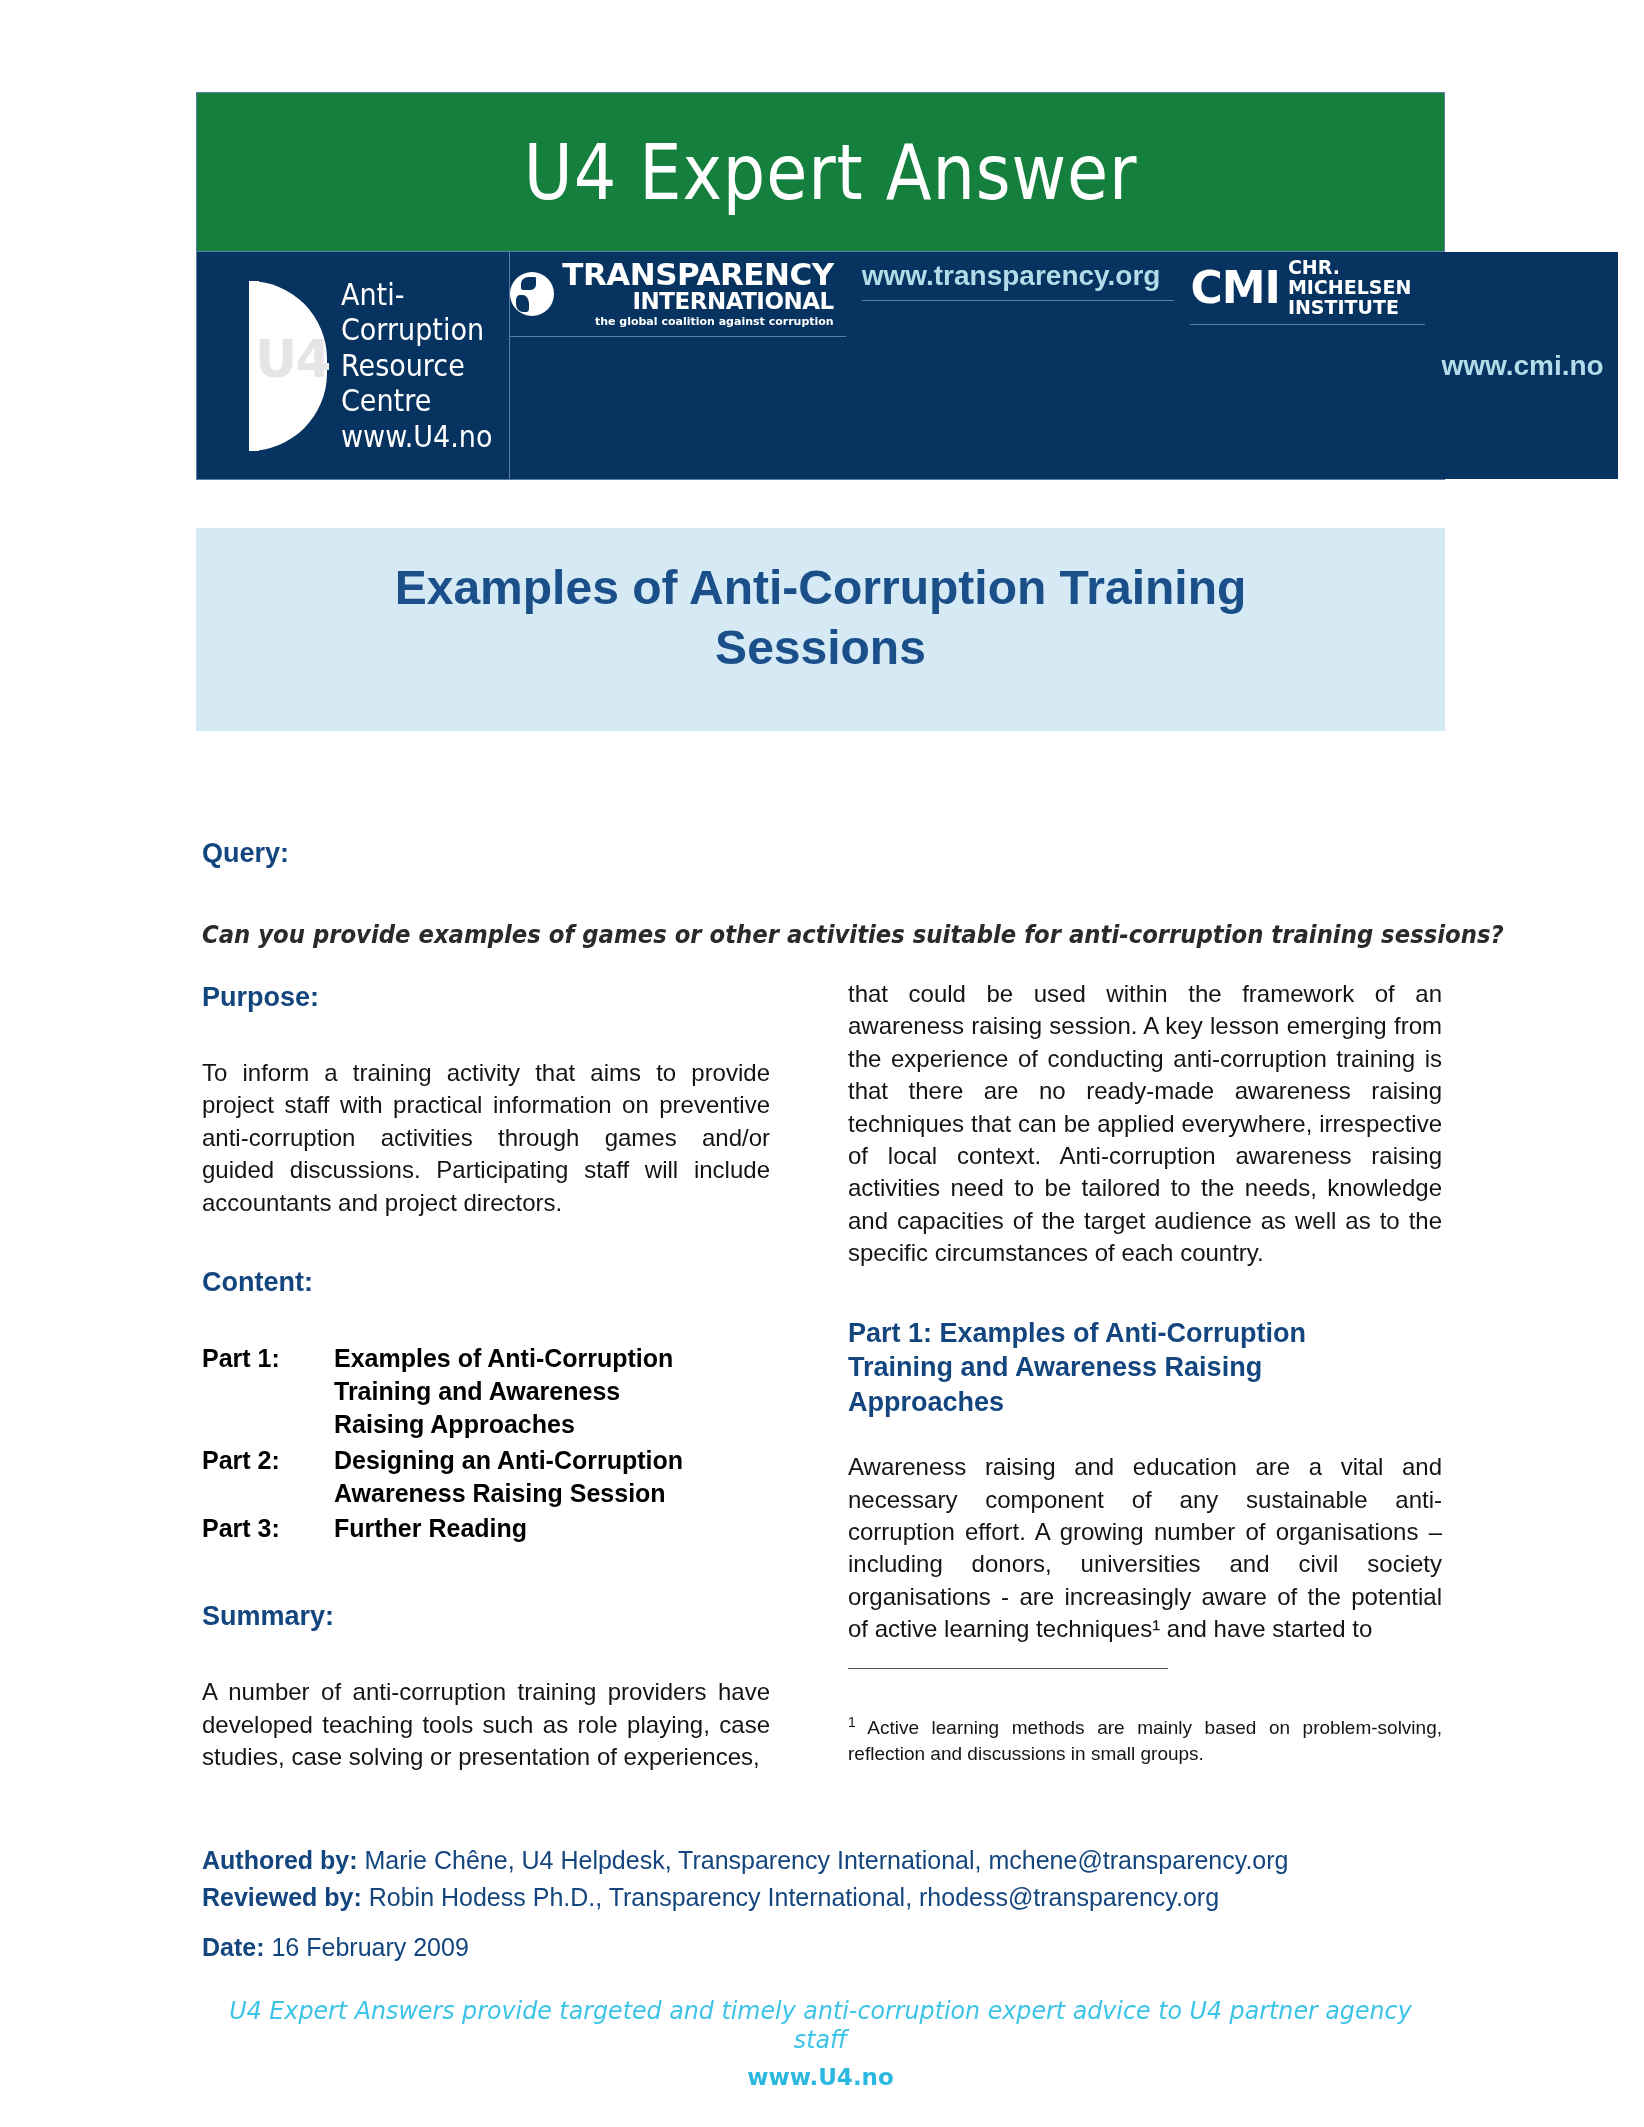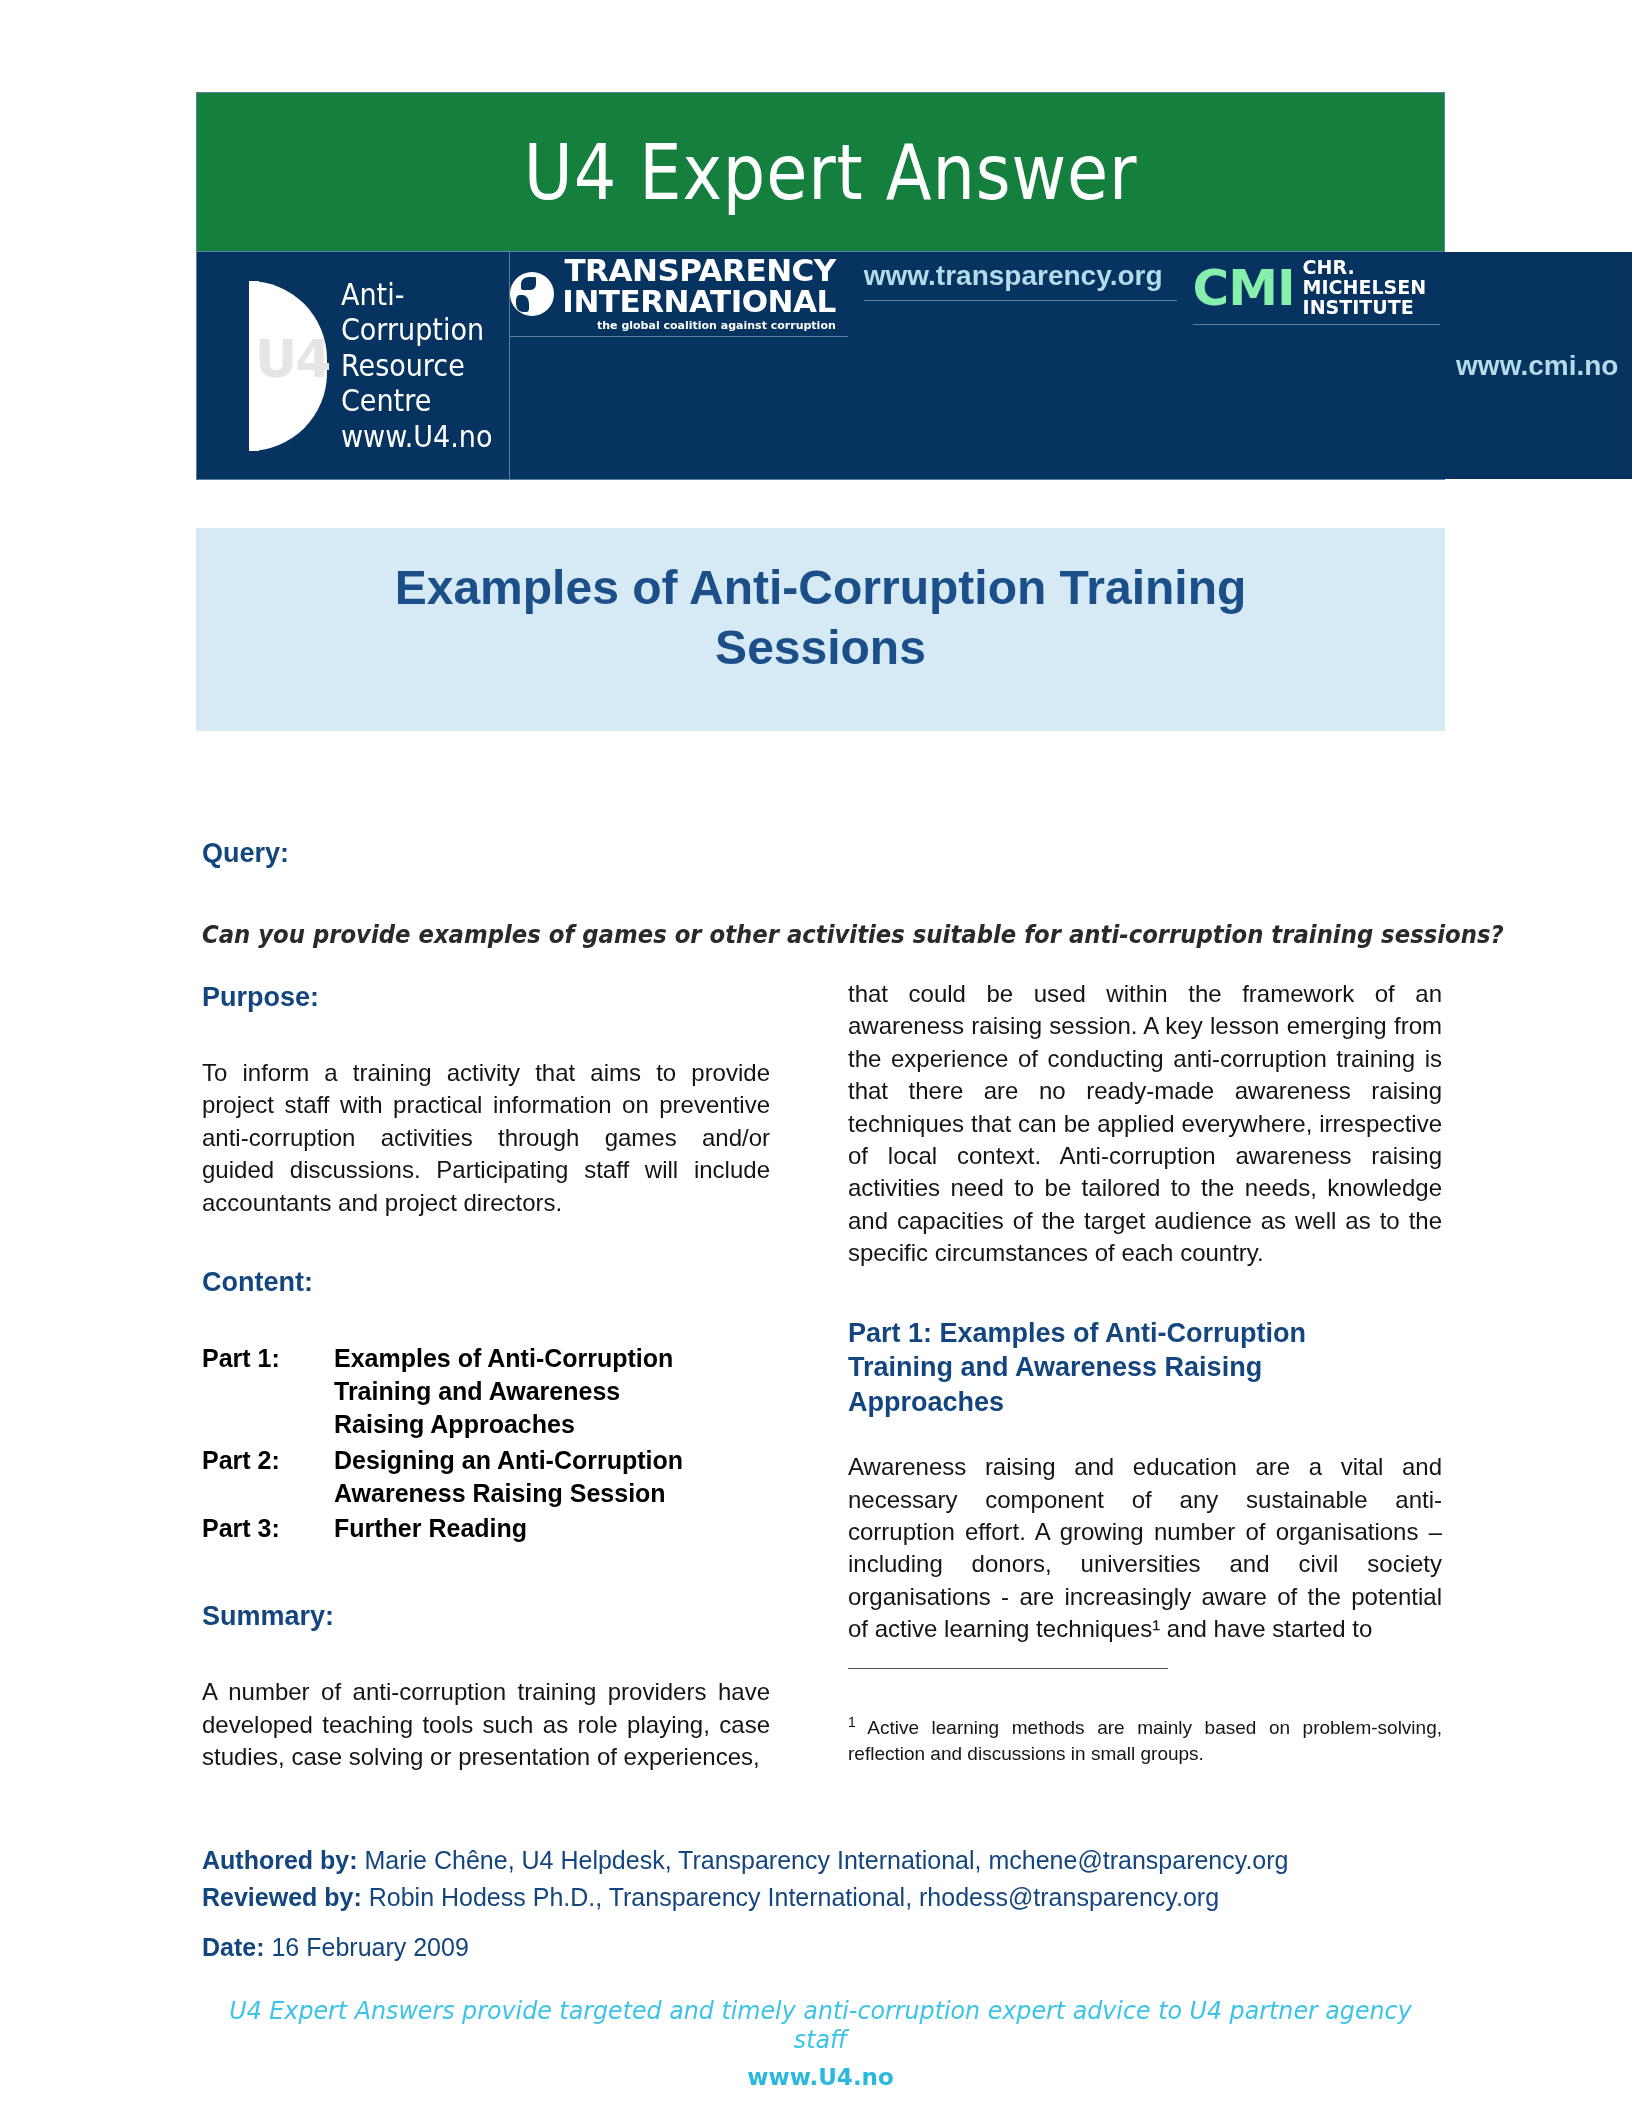--- a/index.html
+++ b/index.html
@@ -156,21 +156,21 @@
     background: #06335f;
     border-radius: 30% 50% 20% 50%;
   }
   .ti-words { text-align: right; color: #fff; }
   .ti-l1 {
     font-size: 31px; font-weight: 700; line-height: 0.95;
     font-family: "DejaVu Sans", sans-serif;
     letter-spacing: -0.5px;
   }
   .ti-l2 {
-    font-size: 31px; font-weight: 700; line-height: 1;
+    font-size: 23px; font-weight: 700; line-height: 1;
     font-family: "DejaVu Sans", sans-serif;
     letter-spacing: -0.5px;
   }
   .ti-l3 {
     font-size: 11px; font-weight: 700; margin-top: 2px;
     font-family: "DejaVu Sans", sans-serif;
   }
 
   .url-block {
     height: 48px;
@@ -186,22 +186,22 @@
   }
   .cmi-block {
     height: 72px;
     border-bottom: 1px solid #5b7fa3;
     display: flex;
     align-items: center;
     justify-content: flex-end;
     padding-right: 14px;
   }
   .cmi-big {
-    color: #86efac;
-    font-size: 50px;
+    color: #ffffff;
+    font-size: 44px;
     font-weight: 700;
     font-family: "DejaVu Sans", sans-serif;
     letter-spacing: -1px;
     line-height: 1;
   }
   .cmi-small {
     color: #fff;
     font-size: 19px;
     font-weight: 700;
     line-height: 1.05;

